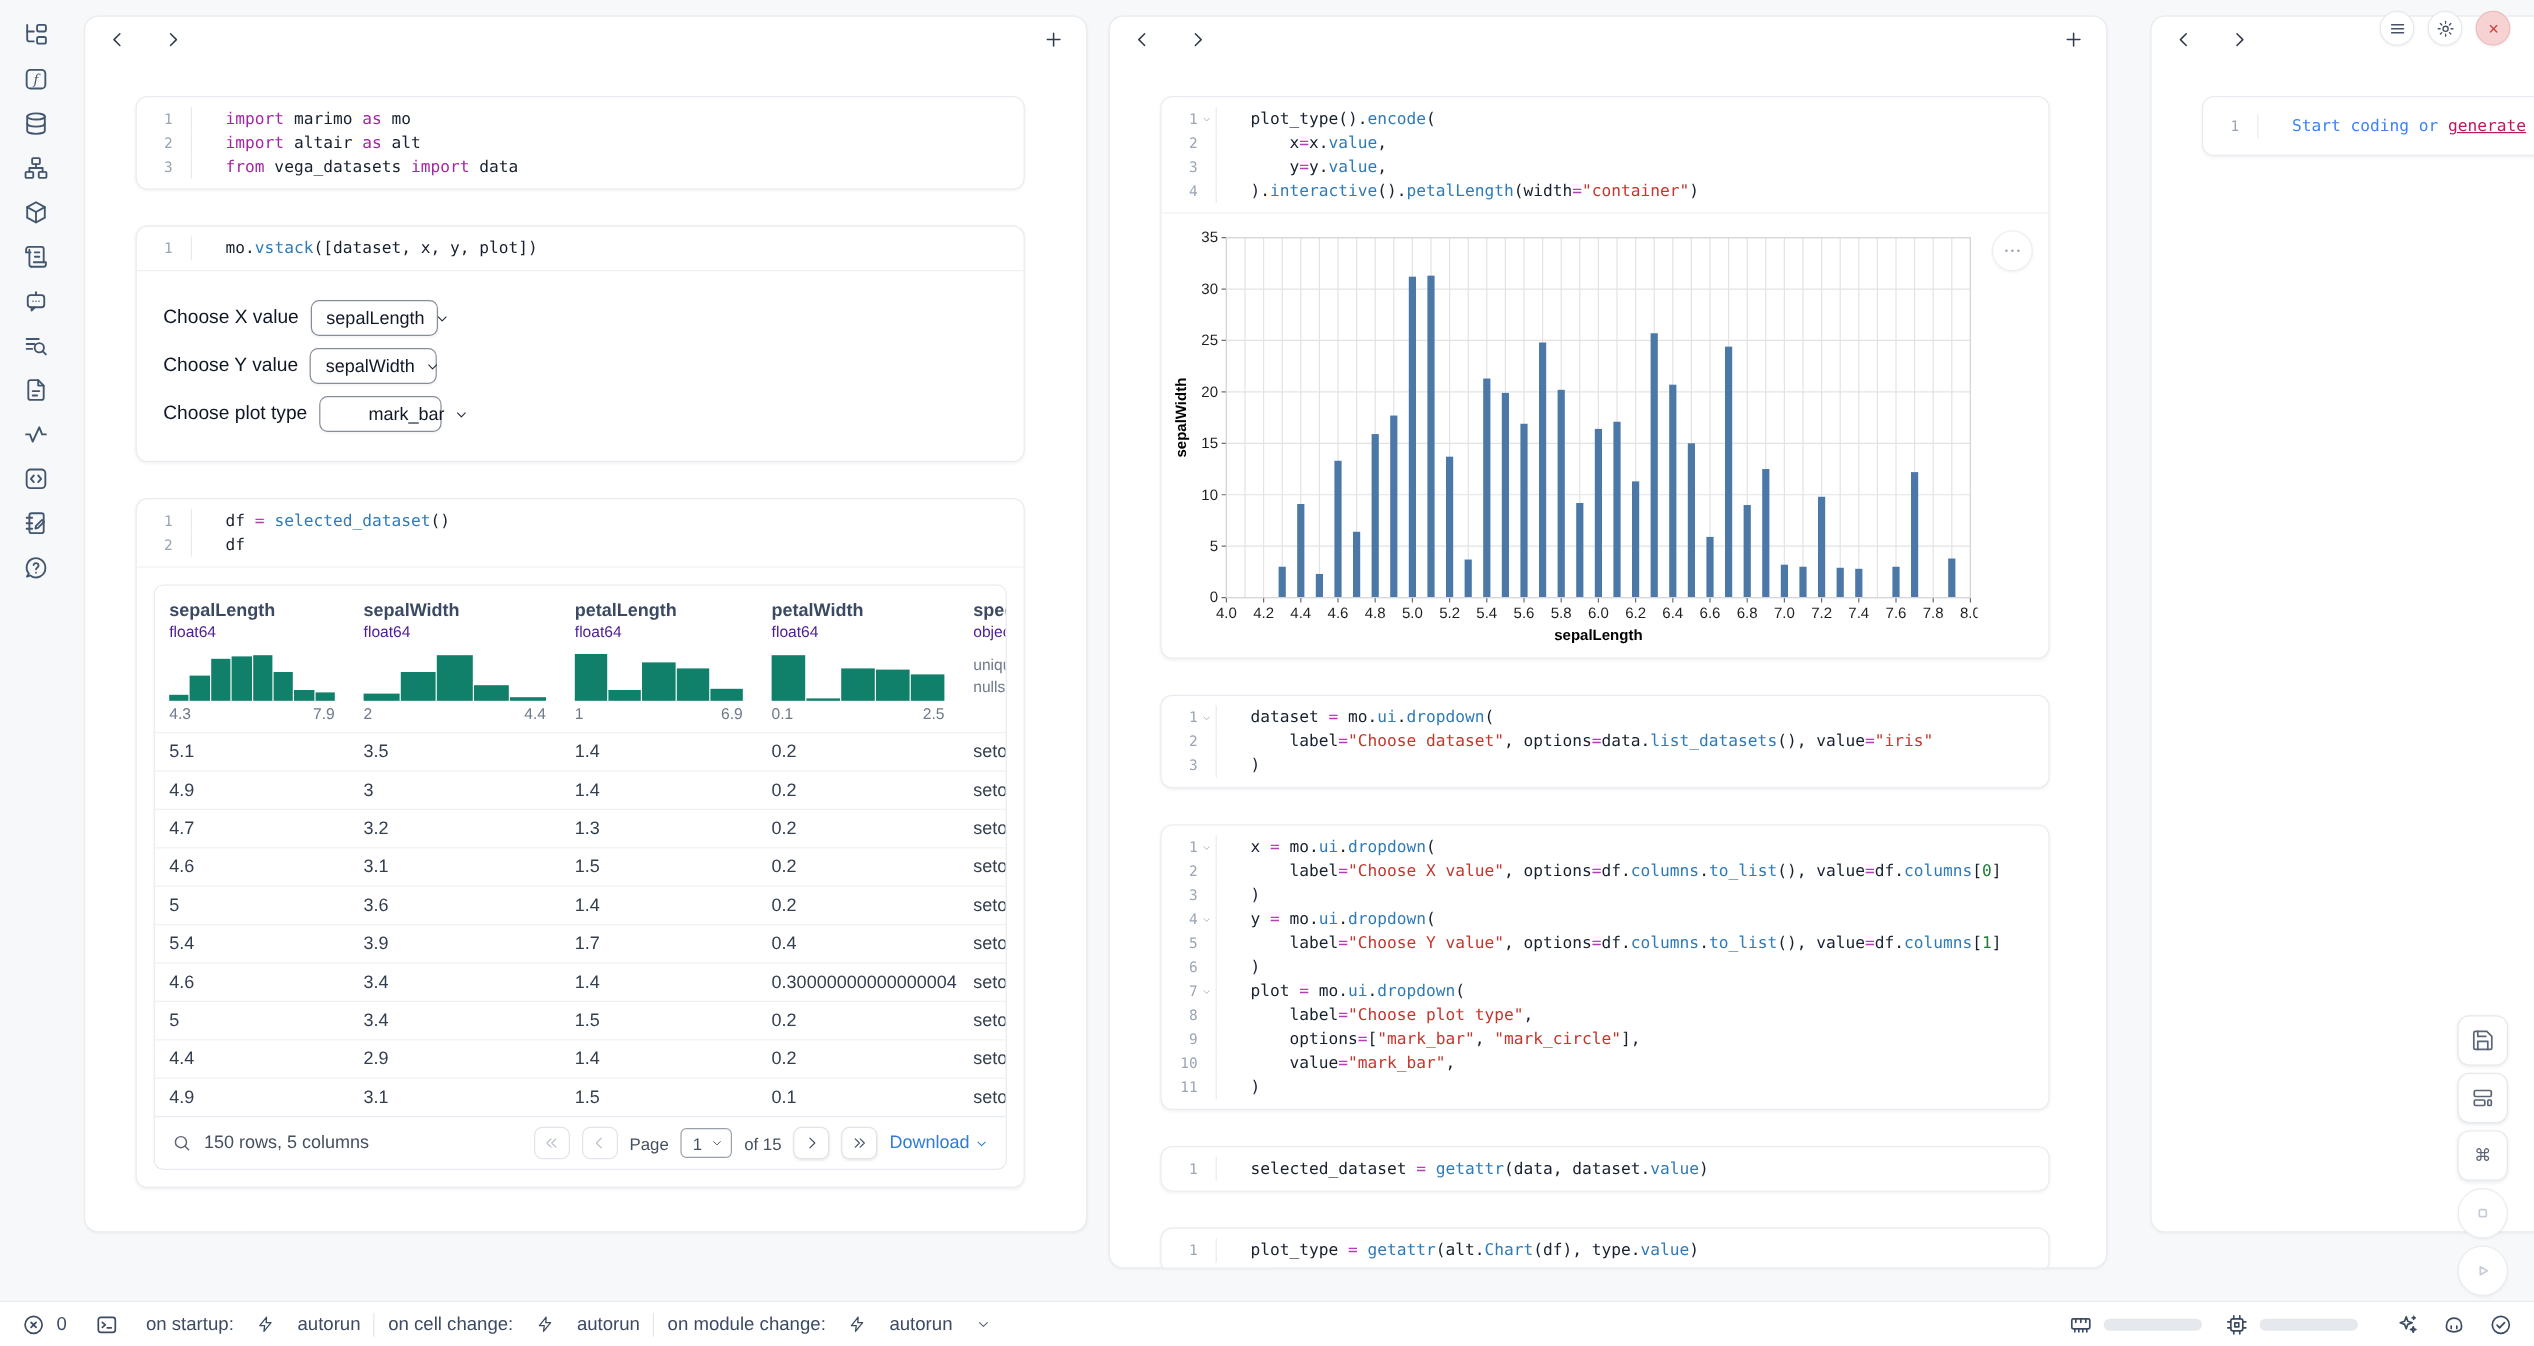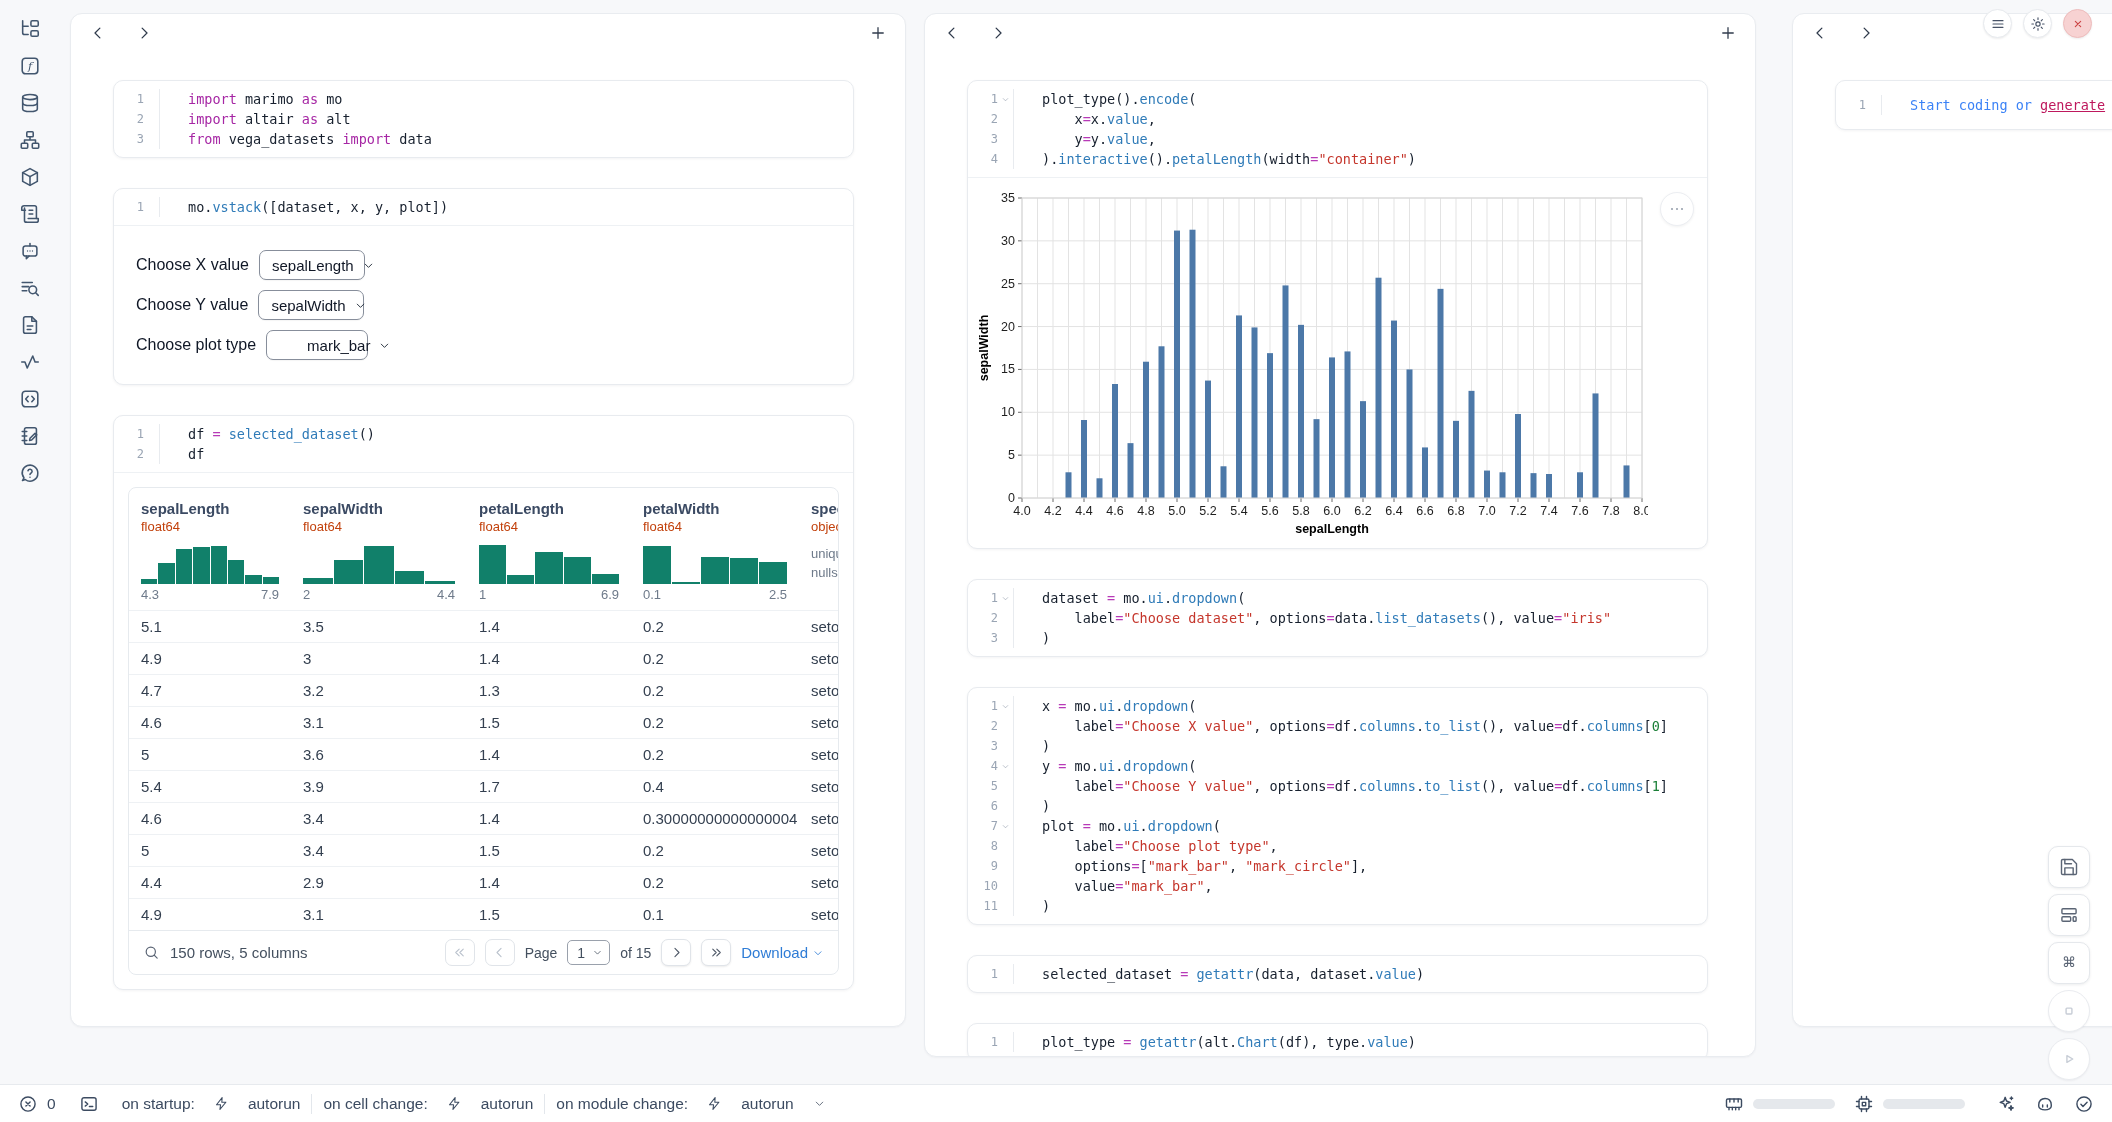--- a/index.html
+++ b/index.html
@@ -42,21 +42,21 @@
   .ctl-row { display:flex; align-items:center; gap:10px; height:30px; margin:10px 0; font-size:16px; color:#0f1726; }
   .select { display:inline-flex; align-items:center; justify-content:space-between; border:1px solid #878e9b; border-radius:7px; padding:0 8px 0 12px; height:30px; font-size:15px; color:#111827; background:#fff; box-shadow:0 1px 1px rgba(0,0,0,.04); cursor:pointer; }
   .select .chev { width:13px; height:13px; color:#1f2937; margin-left:8px; }
   .select .chev svg { width:13px; height:13px; }
 
   
   .dftable { margin:14px; border:1px solid #e6eaee; border-radius:8px; overflow:hidden; }
   .thead { display:grid; grid-template-columns:162px 176px 164px 168px 1fr; padding:12px 0 8px; }
   .th { padding:0 12px; overflow:hidden; white-space:nowrap; cursor:pointer; }
   .th-name { font-weight:bold; font-size:15px; color:#3b4a63; }
-  .th-type { font-size:13px; color:#c2410c; margin-top:2px; }
+  .th-type { font-size:13px; color:#4c1d95; margin-top:2px; }
   .hist { height:40px; display:flex; align-items:flex-end; gap:1px; margin-top:10px; }
   .hist .hbar { flex:1; background:#11806a; }
   .minmax { display:flex; justify-content:space-between; font-size:13px; color:#6e7a8a; margin-top:3px; }
   .th-info { font-size:13px; color:#6e7a8a; margin-top:10px; line-height:19px; }
   .trow { display:grid; grid-template-columns:162px 176px 164px 168px 1fr; border-top:1px solid #eef1f4; height:32px; align-items:center; font-size:15px; color:#333f4f; }
   .td { padding:0 12px; overflow:hidden; white-space:nowrap; }
   .tfoot { display:flex; align-items:center; border-top:1px solid #e6eaee; height:44px; padding:0 14px; gap:10px; font-size:15px; color:#44505f;justify-content:space-between; }
   .tfoot .sicon { width:17px; height:17px; color:#5a6474; }
   .tfoot .sicon svg { width:17px; height:17px; }
   .pg-btn { width:30px; height:27px; border:1px solid #e0e4e9; border-radius:7px; display:flex; align-items:center; justify-content:center; background:#fff; cursor:pointer; }

